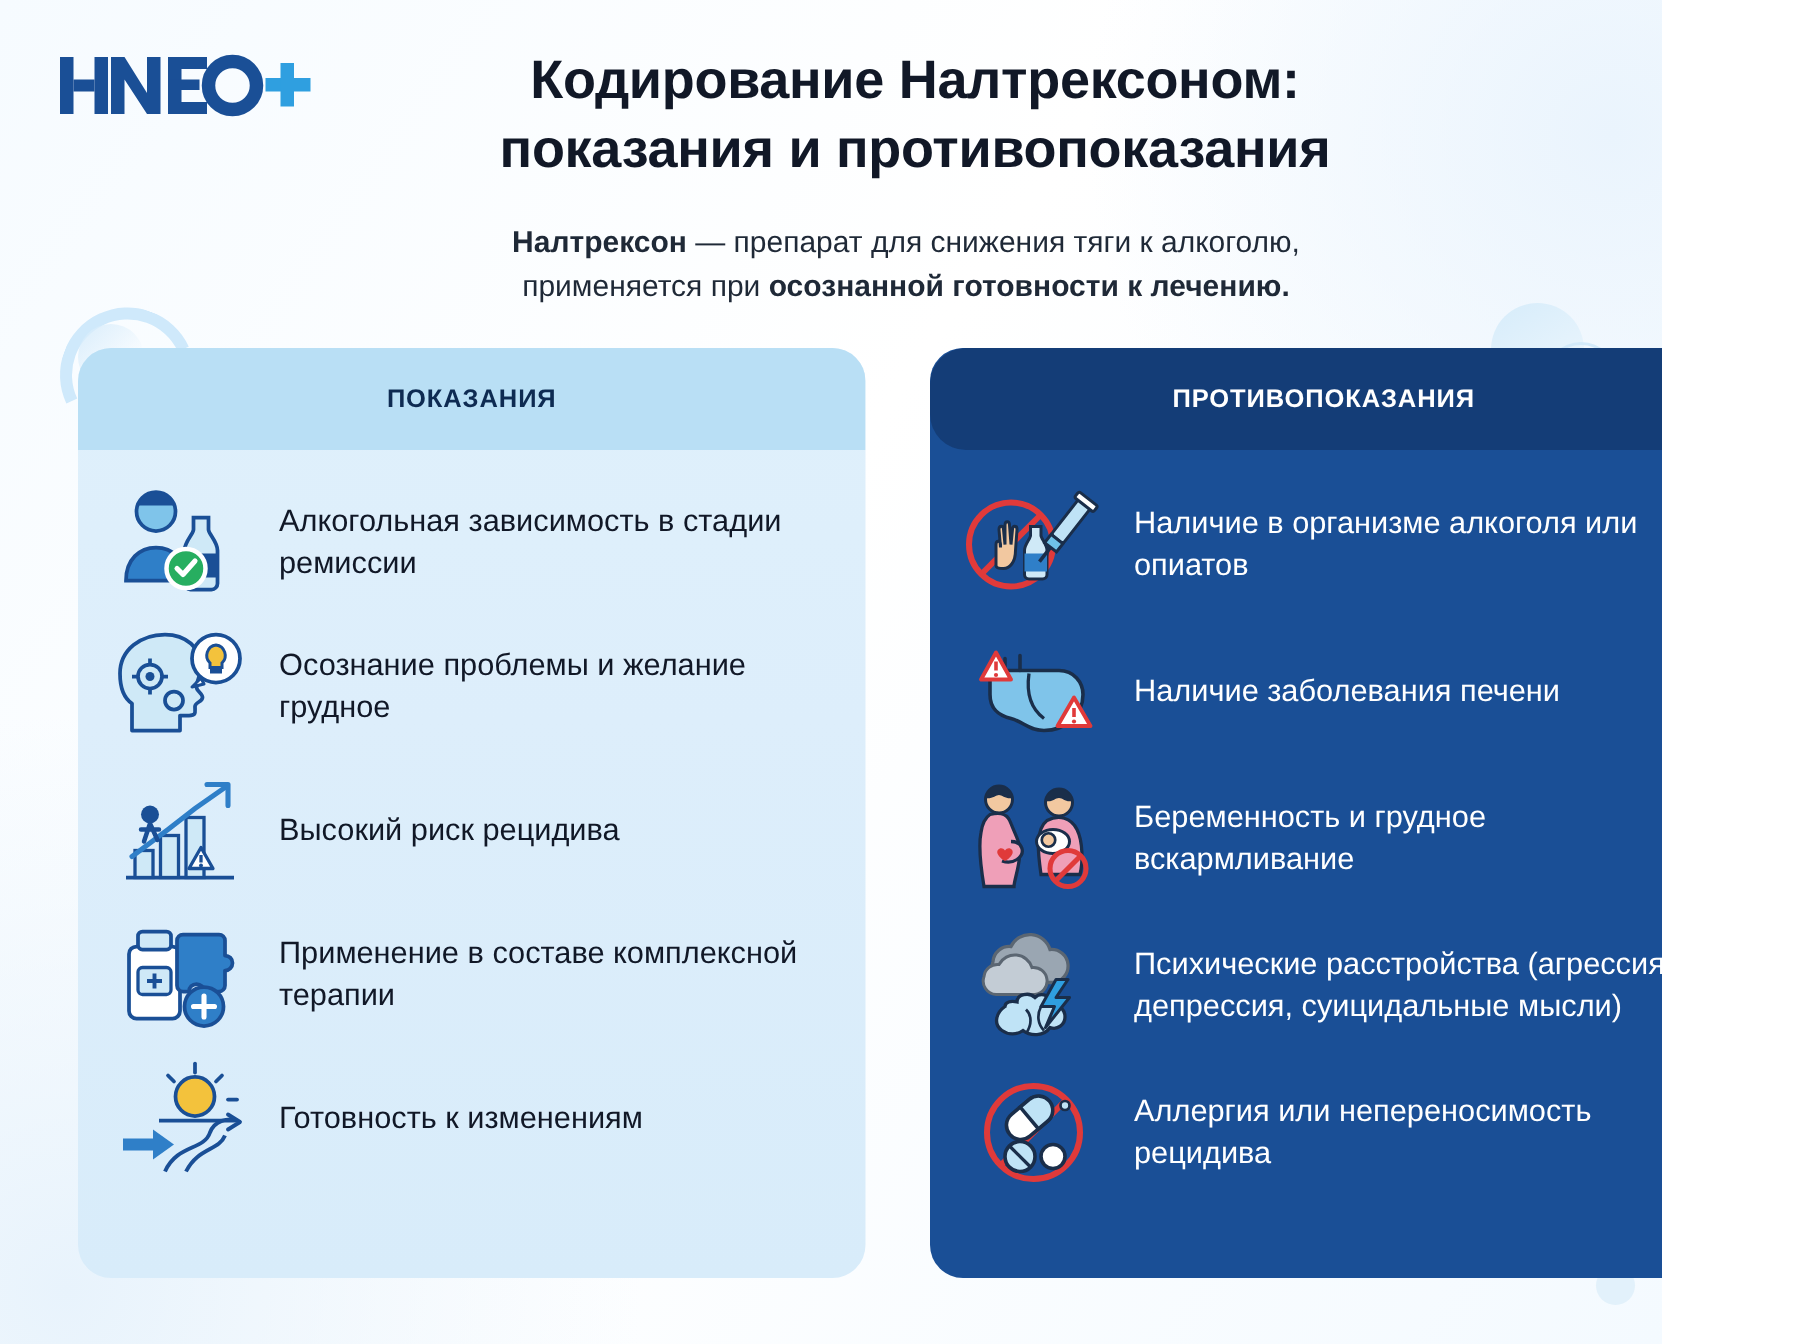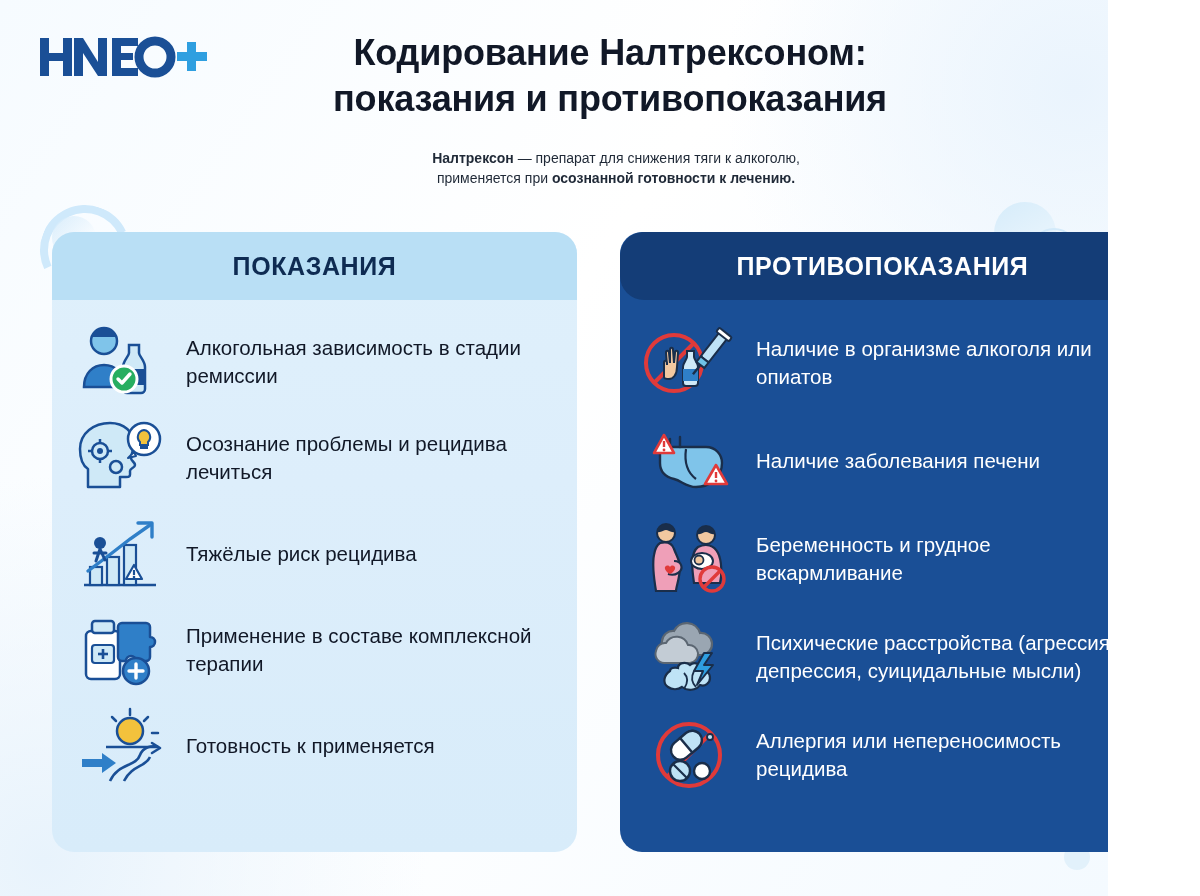--- a/index.html
+++ b/index.html
@@ -80,24 +80,24 @@
     width: 800px;
     text-align: center;
     font-size: 36px;
     font-weight: bold;
     color: #111827;
     line-height: 1.28;
     letter-spacing: -0.2px;
   }
   .subtitle {
     position: absolute;
-    left: 216px; top: 148px;
+    left: 204px; top: 148px;
     width: 800px;
     text-align: center;
-    font-size: 14px;
+    font-size: 20px;
     color: #1f2937;
     line-height: 1.45;
   }
   .subtitle b { font-weight: bold; }
 
   
   .card {
     position: absolute;
     top: 232px;
     width: 525px;
@@ -111,21 +111,21 @@
   }
   .card-right {
     left: 620px;
     background: #1a4f96;
   }
   .card-head {
     height: 68px;
     display: flex;
     align-items: center;
     justify-content: center;
-    font-size: 25px;
+    font-size: 17px;
     font-weight: bold;
     letter-spacing: 0.6px;
     text-align: center;
   }
   .card-left .card-head {
     background: #b9dff5;
     color: #0e2b52;
   }
   .card-right .card-head {
     background: #143d77;
@@ -238,40 +238,40 @@
               <line x1="14" y1="34" x2="18" y2="34"></line>
               <line x1="34" y1="34" x2="38" y2="34"></line>
             </g>
             <circle cx="42" cy="50" r="6" fill="none" stroke="#1a4f96" stroke-width="2.5"></circle>
             <circle cx="70" cy="22" r="16" fill="#ffffff" stroke="#1a4f96" stroke-width="2.5"></circle>
             <path d="M70 13 a7 7 0 0 1 4 12 v3 h-8 v-3 a7 7 0 0 1 4 -12z" fill="#f3c23c" stroke="#1a4f96" stroke-width="2"></path>
             <rect x="66" y="29" width="8" height="3" fill="#1a4f96"></rect>
             <path d="M60 35 l-6 6 l8 -2z" fill="#ffffff" stroke="#1a4f96" stroke-width="2" stroke-linejoin="round"></path>
           </svg>
         </div>
-        <div class="row-text">Осознание проблемы и рецидива лечиться</div>
+        <div class="row-text">Осознание проблемы и желание грудное</div>
       </div>
 
       <div class="row">
         <div class="row-icon">
           <svg width="92" height="82" viewBox="0 0 92 82">
             <line x1="10" y1="72" x2="82" y2="72" stroke="#1a4f96" stroke-width="2.5"></line>
             <rect x="16" y="54" width="12" height="18" fill="#cfe9f7" stroke="#1a4f96" stroke-width="2.2"></rect>
             <rect x="33" y="44" width="12" height="28" fill="#cfe9f7" stroke="#1a4f96" stroke-width="2.2"></rect>
             <rect x="50" y="32" width="12" height="40" fill="#cfe9f7" stroke="#1a4f96" stroke-width="2.2"></rect>
             <path d="M14 58 L38 40 L56 26 L76 12" fill="none" stroke="#2f7fc8" stroke-width="3.4" stroke-linecap="round"></path>
             <path d="M64 10 h14 v14" fill="none" stroke="#2f7fc8" stroke-width="3.4" stroke-linecap="round" stroke-linejoin="round"></path>
             <circle cx="26" cy="30" r="6" fill="#1a4f96"></circle>
             <path d="M26 36 l-4 12 M26 36 l5 11 M20 40 h12" stroke="#1a4f96" stroke-width="3" stroke-linecap="round" fill="none"></path>
             <path d="M60 52 l8 14 h-16z" fill="#ffffff" stroke="#1a4f96" stroke-width="2.2" stroke-linejoin="round"></path>
             <line x1="60" y1="57" x2="60" y2="62" stroke="#1a4f96" stroke-width="2.2"></line>
             <circle cx="60" cy="64" r="1.3" fill="#1a4f96"></circle>
           </svg>
         </div>
-        <div class="row-text">Тяжёлые риск рецидива</div>
+        <div class="row-text">Высокий риск рецидива</div>
       </div>
 
       <div class="row">
         <div class="row-icon">
           <svg width="92" height="82" viewBox="0 0 92 82">
             <rect x="12" y="22" width="34" height="48" rx="5" fill="#ffffff" stroke="#1a4f96" stroke-width="2.5"></rect>
             <rect x="18" y="12" width="22" height="12" rx="3" fill="#cfe9f7" stroke="#1a4f96" stroke-width="2.5"></rect>
             <rect x="18" y="36" width="22" height="18" rx="3" fill="#cfe9f7" stroke="#1a4f96" stroke-width="2.2"></rect>
             <line x1="29" y1="40" x2="29" y2="50" stroke="#1a4f96" stroke-width="2.6"></line>
             <line x1="24" y1="45" x2="34" y2="45" stroke="#1a4f96" stroke-width="2.6"></line>
@@ -294,21 +294,21 @@
               <line x1="78" y1="28" x2="84" y2="28"></line>
             </g>
             <line x1="32" y1="42" x2="84" y2="42" stroke="#1a4f96" stroke-width="2.5"></line>
             <path d="M36 76 c8-18 26-14 30-26 c3-8 12-10 18-8" fill="none" stroke="#1a4f96" stroke-width="2.6"></path>
             <path d="M50 76 c8-16 22-14 26-24" fill="none" stroke="#1a4f96" stroke-width="2.6"></path>
             <path d="M78 38 l8 5 l-8 5" fill="none" stroke="#1a4f96" stroke-width="2.6" stroke-linecap="round" stroke-linejoin="round"></path>
             <rect x="8" y="54" width="22" height="8" fill="#2f7fc8"></rect>
             <path d="M28 48 l14 10 l-14 10z" fill="#2f7fc8"></path>
           </svg>
         </div>
-        <div class="row-text">Готовность к применяется</div>
+        <div class="row-text">Готовность к изменениям</div>
       </div>
 
     </div>
   </div>
 
   <div class="card card-right">
     <div class="card-head">ПРОТИВОПОКАЗАНИЯ</div>
     <div class="card-body">
 
       <div class="row">

